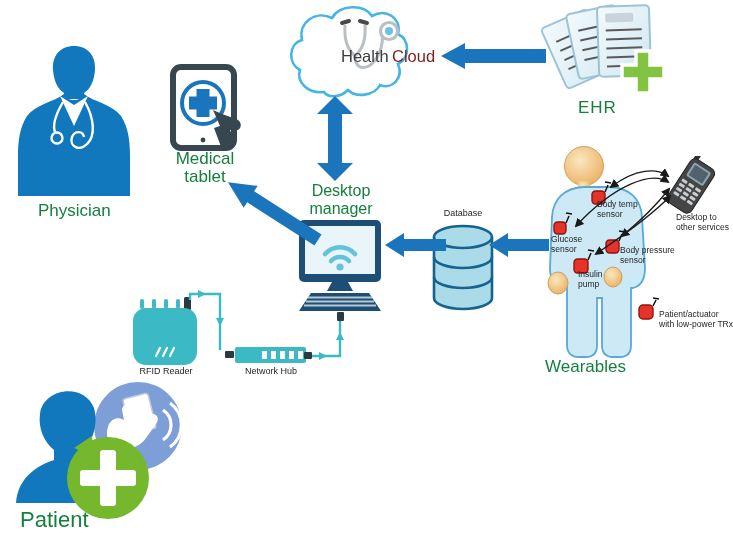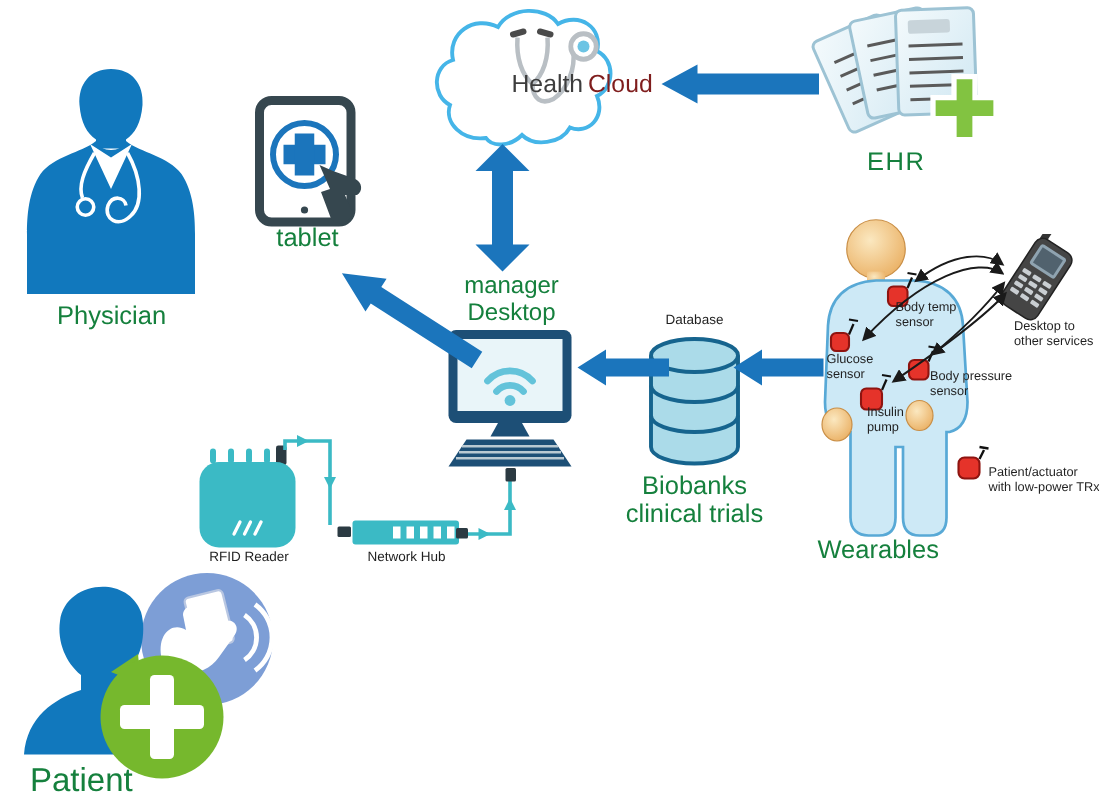--- a/index.html
+++ b/index.html
@@ -35,20 +35,21 @@
     <svg width="85" height="90" viewBox="0 0 85 90">
       <rect x="10" y="3" width="61" height="81" rx="8" fill="#ffffff" stroke="#36474f" stroke-width="6"></rect>
       <circle cx="40" cy="39" r="21" fill="#ffffff" stroke="#1b75bc" stroke-width="4"></circle>
       <rect x="26" y="32.5" width="28" height="13" fill="#1b75bc"></rect>
       <rect x="33.5" y="25" width="13" height="28" fill="#1b75bc"></rect>
       <circle cx="40" cy="76" r="2.4" fill="#36474f"></circle>
       <path d="M50,46 L57,62 L51,64 L57,80 C58,84 63,86 67,84 L73,80 L67,66 L75,66 C79,64 79,57 73,55 L59,50 Z" fill="#36474f"></path>
     </svg>
   </div>
   <div class="abs lbl center" style="left:160px;top:150px;width:90px;font-size:17px;">
+    <div>Medical</div>
     <div>tablet</div>
   </div>
 
   <div class="abs" style="left:286px;top:2px;">
     <svg width="150" height="100" viewBox="0 0 150 100">
       <path d="M38,90 C22,92 10,80 14,68 C2,62 2,42 16,38 C12,20 30,8 46,16 C54,2 78,2 86,14 C100,6 116,16 112,32 C124,38 124,56 112,62 C118,76 106,88 94,83 C88,94 70,96 62,88 C54,96 42,96 38,90 Z" fill="#ffffff" stroke="#45b5e8" stroke-width="2.6"></path>
       <path d="M56,21 L63,19" stroke="#4a4a4a" stroke-width="4" stroke-linecap="round"></path>
       <path d="M74,19 L81,21" stroke="#4a4a4a" stroke-width="4" stroke-linecap="round"></path>
       <path d="M59,23 C58,37 62,48 69,54" fill="none" stroke="#b9bfc4" stroke-width="3"></path>
       <path d="M79,23 C80,37 76,48 69,54" fill="none" stroke="#b9bfc4" stroke-width="3"></path>
@@ -96,22 +97,22 @@
             <line x1="8" y1="51" x2="44" y2="51"></line>
             <line x1="8" y1="60" x2="44" y2="60"></line>
           </g>
       </g>
       <path d="M96,51 h14 v14 h14 v14 h-14 v14 h-14 v-14 h-14 v-14 h14 z" fill="#82c341" stroke="#ffffff" stroke-width="3.5"></path>
     </svg>
   </div>
   <div class="abs lbl" style="left:578px;top:99px;font-size:17px;letter-spacing:1px;">EHR</div>
 
   <div class="abs lbl center" style="left:293px;top:182px;width:96px;">
+    <div>Desktop</div>
     <div>manager</div>
-    <div>Desktop</div>
   </div>
   <div class="abs" style="left:294px;top:218px;">
     <svg width="92" height="100" viewBox="0 0 92 100">
       <rect x="5" y="2" width="82" height="62" rx="5" fill="#1d4f76"></rect>
       <rect x="11" y="8" width="70" height="48" fill="#e9f5f9"></rect>
       <g>
         <path d="M31,36 a20,20 0 0 1 30,0" fill="none" stroke="#63c3da" stroke-width="4.5" stroke-linecap="round"></path>
         <path d="M37,43 a12,12 0 0 1 18,0" fill="none" stroke="#63c3da" stroke-width="4.5" stroke-linecap="round"></path>
         <circle cx="46" cy="49" r="3.6" fill="#63c3da"></circle>
       </g>
@@ -126,24 +127,20 @@
   </div>
 
   <div class="abs md" style="left:428px;top:208px;width:70px;">Database</div>
   <div class="abs" style="left:428px;top:220px;">
     <svg width="70" height="94" viewBox="0 0 70 94">
       <path d="M6,17 L6,78 A29,11 0 0 0 64,78 L64,17" fill="#abdbe9" stroke="#16648e" stroke-width="2.6"></path>
       <path d="M6,37 A29,11 0 0 0 64,37" fill="none" stroke="#16648e" stroke-width="2.6"></path>
       <path d="M6,57 A29,11 0 0 0 64,57" fill="none" stroke="#16648e" stroke-width="2.6"></path>
       <ellipse cx="35" cy="17" rx="29" ry="11" fill="#abdbe9" stroke="#16648e" stroke-width="2.6"></ellipse>
     </svg>
-  </div>
-  <div class="abs lbl center" style="left:403px;top:314px;width:120px;font-size:17px;line-height:19px;">
-    <div>Biobanks</div>
-    <div>clinical trials</div>
   </div>
 
   <div class="abs" style="left:536px;top:140px;">
     <svg width="135" height="222" viewBox="0 0 135 222">
       <defs>
         <radialGradient id="skin" cx="0.4" cy="0.35" r="0.8">
           <stop offset="0" stop-color="#fbe8c0"></stop>
             <stop offset="1" stop-color="#e8a958"></stop>
         </radialGradient>
       </defs>

